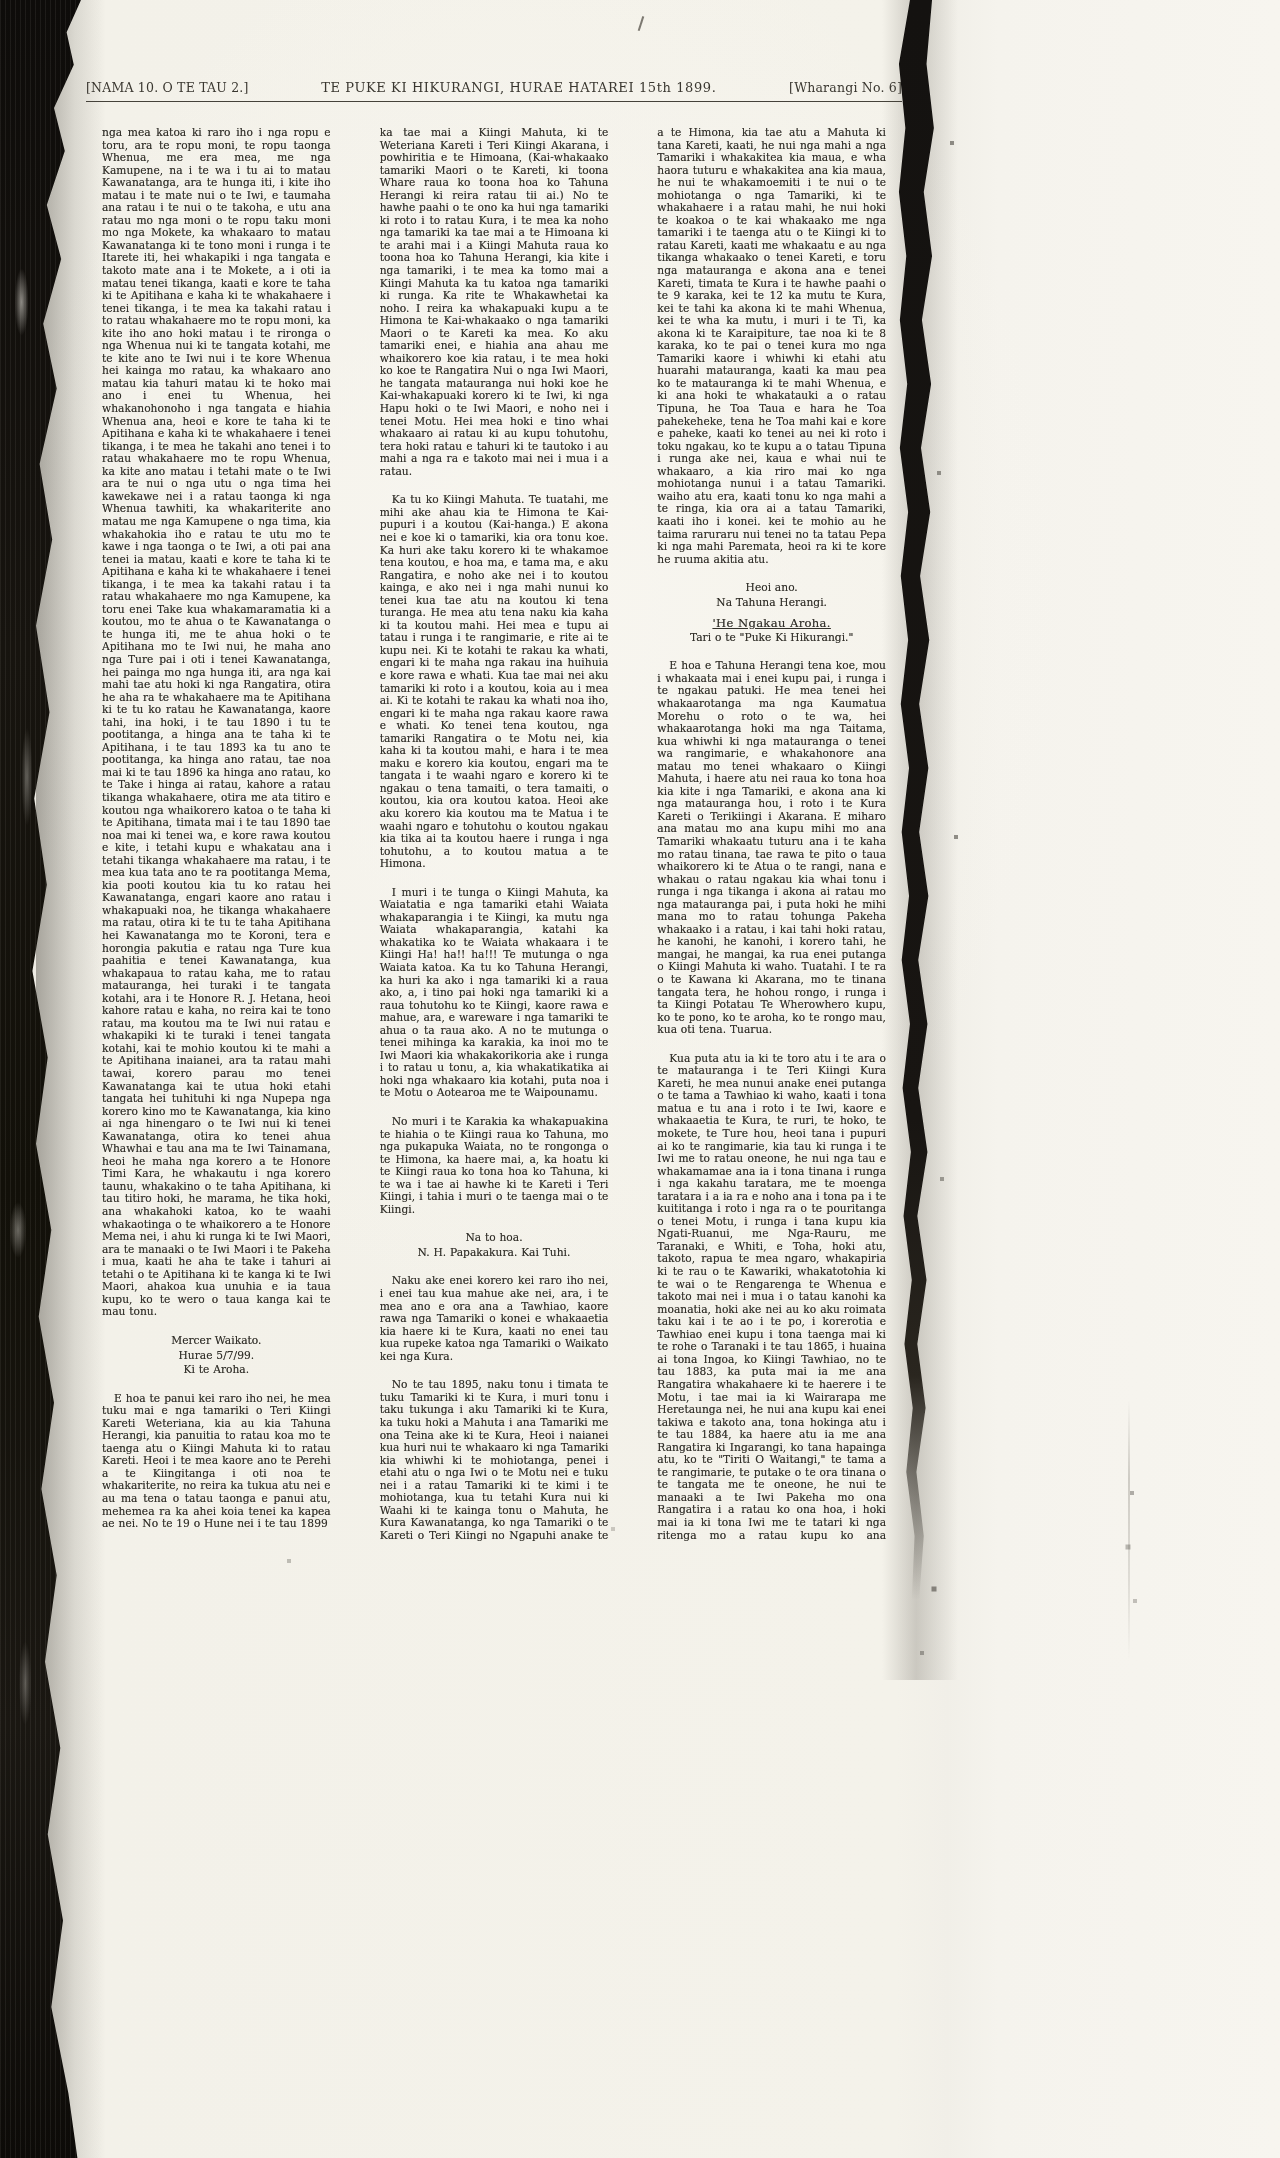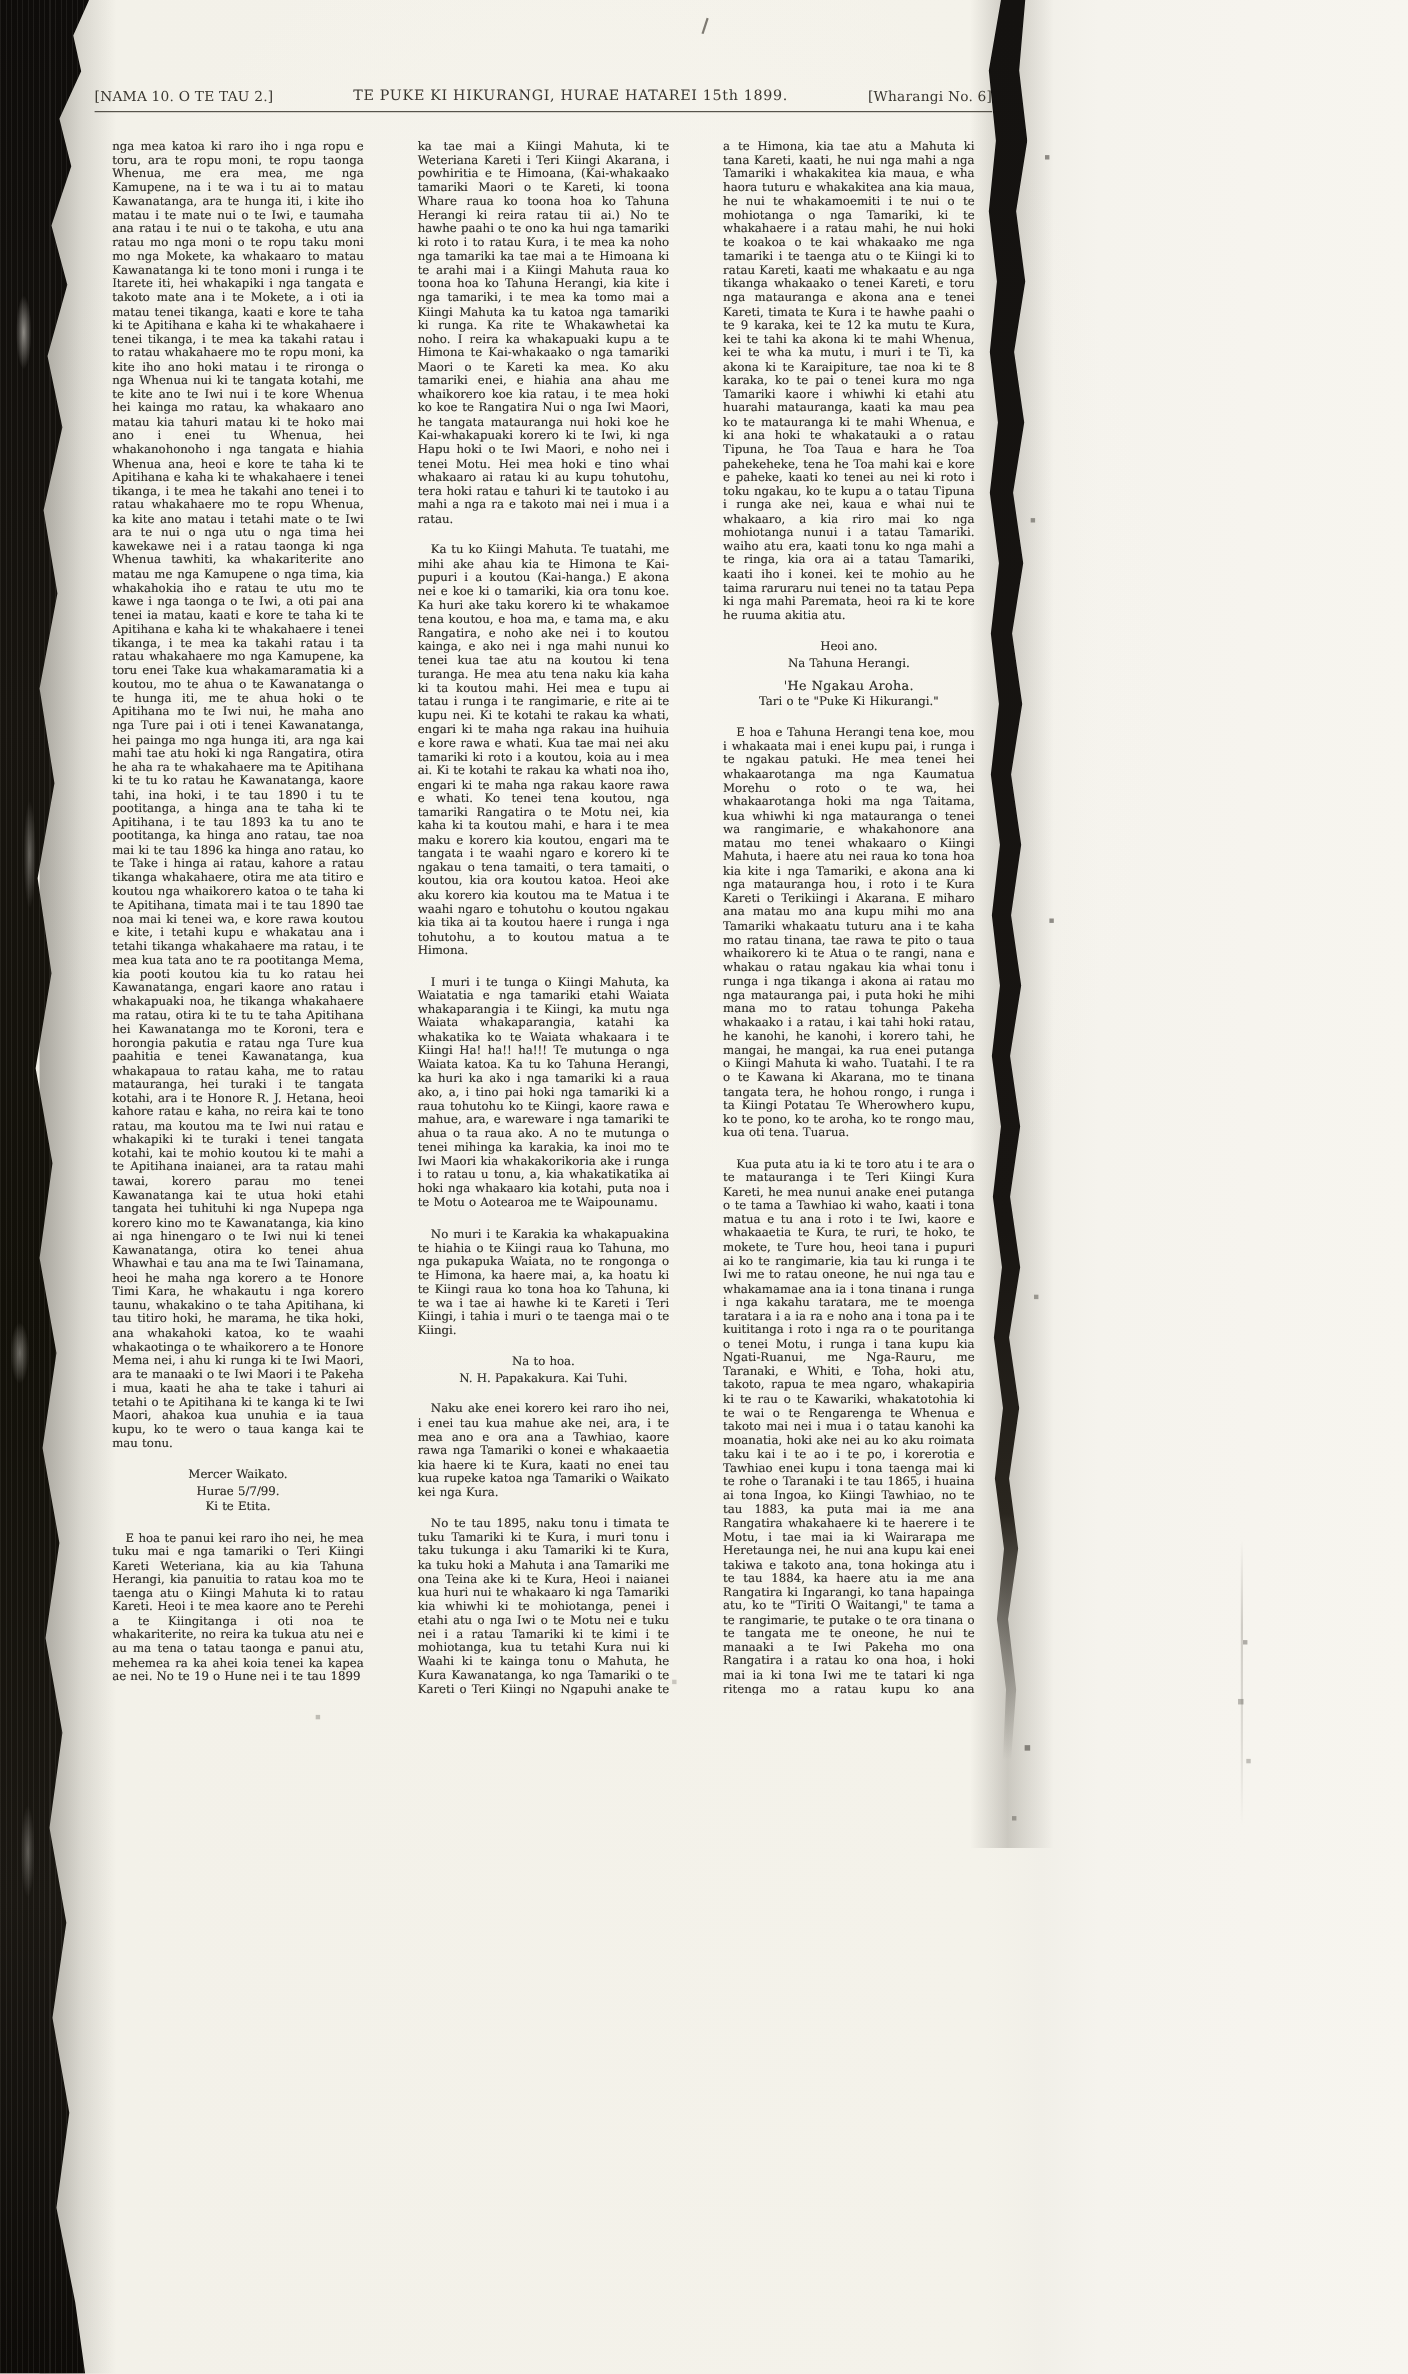--- a/index.html
+++ b/index.html
@@ -27,21 +27,21 @@
   
   .text-block { position:absolute; top:111px; left:86px; width:816px; height:1430px; display:flex; gap:17px; }
   .column {
     flex:1 1 0; text-align:justify; font-size:10.7px; line-height:12.55px;
     overflow:hidden; word-spacing:.4px; color:var(--ink);
     text-shadow:0 0 .35px rgba(51,49,43,.55);
   }
   .column p { margin:16px; }
   .column p.ind { text-indent:12px; }
   .column p.center { text-align:center; text-indent:0; margin:2px 0; }
-  .column p.heading { text-align:center; text-indent:0; margin:8px 0 2px; font-size:11.6px; letter-spacing:.3px; }
+  .column p.heading { text-align:center; text-indent:0; margin:8px 0 2px; font-size:11.6px; letter-spacing:.3px;text-decoration:underline; }
 
   
   .left-shade { position:absolute; top:0; left:36px; width:70px; height:2158px;
     background:linear-gradient(90deg, rgba(50,46,38,.38) 0%, rgba(50,46,38,.12) 55%, rgba(50,46,38,0) 100%); }
   .left-edge {
     position:absolute; top:0; left:0; width:90px; height:2158px;
     background:linear-gradient(180deg,#0e0c0a 0%,#17140f 30%,#121009 55%,#1a1712 80%,#0d0b08 100%);
     clip-path:polygon(0 0, 90% 0, 74% 1.5%, 82% 3%, 60% 5%, 72% 7%, 52% 9.5%, 68% 12%, 48% 15%, 63% 18%, 44% 21.5%, 58% 25%, 40% 29%, 55% 33%, 38% 37%, 52% 41%, 36% 45%, 53% 49%, 40% 53%, 57% 57%, 43% 61%, 60% 65%, 46% 69%, 63% 73%, 50% 77%, 67% 81%, 53% 85%, 70% 89%, 57% 93%, 76% 97%, 86% 100%, 0 100%);
   }
   .left-edge::before { content:""; position:absolute; inset:0; background:
@@ -95,21 +95,21 @@
   <span class="mid">TE PUKE KI HIKURANGI, HURAE HATAREI 15th 1899.</span>
   <span>[Wharangi No. 6]</span>
 </header>
 <div class="rule"></div>
 
 <main class="text-block">
   <div class="column">
       <p class="">nga mea katoa ki raro iho i nga ropu e toru, ara te ropu moni, te ropu taonga Whenua, me era mea, me nga Kamupene, na i te wa i tu ai to matau Kawanatanga, ara te hunga iti, i kite iho matau i te mate nui o te Iwi, e taumaha ana ratau i te nui o te takoha, e utu ana ratau mo nga moni o te ropu taku moni mo nga Mokete, ka whakaaro to matau Kawanatanga ki te tono moni i runga i te Itarete iti, hei whakapiki i nga tangata e takoto mate ana i te Mokete, a i oti ia matau tenei tikanga, kaati e kore te taha ki te Apitihana e kaha ki te whakahaere i tenei tikanga, i te mea ka takahi ratau i to ratau whakahaere mo te ropu moni, ka kite iho ano hoki matau i te rironga o nga Whenua nui ki te tangata kotahi, me te kite ano te Iwi nui i te kore Whenua hei kainga mo ratau, ka whakaaro ano matau kia tahuri matau ki te hoko mai ano i enei tu Whenua, hei whakanohonoho i nga tangata e hiahia Whenua ana, heoi e kore te taha ki te Apitihana e kaha ki te whakahaere i tenei tikanga, i te mea he takahi ano tenei i to ratau whakahaere mo te ropu Whenua, ka kite ano matau i tetahi mate o te Iwi ara te nui o nga utu o nga tima hei kawekawe nei i a ratau taonga ki nga Whenua tawhiti, ka whakariterite ano matau me nga Kamupene o nga tima, kia whakahokia iho e ratau te utu mo te kawe i nga taonga o te Iwi, a oti pai ana tenei ia matau, kaati e kore te taha ki te Apitihana e kaha ki te whakahaere i tenei tikanga, i te mea ka takahi ratau i ta ratau whakahaere mo nga Kamupene, ka toru enei Take kua whakamaramatia ki a koutou, mo te ahua o te Kawanatanga o te hunga iti, me te ahua hoki o te Apitihana mo te Iwi nui, he maha ano nga Ture pai i oti i tenei Kawanatanga, hei painga mo nga hunga iti, ara nga kai mahi tae atu hoki ki nga Rangatira, otira he aha ra te whakahaere ma te Apitihana ki te tu ko ratau he Kawanatanga, kaore tahi, ina hoki, i te tau 1890 i tu te pootitanga, a hinga ana te taha ki te Apitihana, i te tau 1893 ka tu ano te pootitanga, ka hinga ano ratau, tae noa mai ki te tau 1896 ka hinga ano ratau, ko te Take i hinga ai ratau, kahore a ratau tikanga whakahaere, otira me ata titiro e koutou nga whaikorero katoa o te taha ki te Apitihana, timata mai i te tau 1890 tae noa mai ki tenei wa, e kore rawa koutou e kite, i tetahi kupu e whakatau ana i tetahi tikanga whakahaere ma ratau, i te mea kua tata ano te ra pootitanga Mema, kia pooti koutou kia tu ko ratau hei Kawanatanga, engari kaore ano ratau i whakapuaki noa, he tikanga whakahaere ma ratau, otira ki te tu te taha Apitihana hei Kawanatanga mo te Koroni, tera e horongia pakutia e ratau nga Ture kua paahitia e tenei Kawanatanga, kua whakapaua to ratau kaha, me to ratau matauranga, hei turaki i te tangata kotahi, ara i te Honore R. J. Hetana, heoi kahore ratau e kaha, no reira kai te tono ratau, ma koutou ma te Iwi nui ratau e whakapiki ki te turaki i tenei tangata kotahi, kai te mohio koutou ki te mahi a te Apitihana inaianei, ara ta ratau mahi tawai, korero parau mo tenei Kawanatanga kai te utua hoki etahi tangata hei tuhituhi ki nga Nupepa nga korero kino mo te Kawanatanga, kia kino ai nga hinengaro o te Iwi nui ki tenei Kawanatanga, otira ko tenei ahua Whawhai e tau ana ma te Iwi Tainamana, heoi he maha nga korero a te Honore Timi Kara, he whakautu i nga korero taunu, whakakino o te taha Apitihana, ki tau titiro hoki, he marama, he tika hoki, ana whakahoki katoa, ko te waahi whakaotinga o te whaikorero a te Honore Mema nei, i ahu ki runga ki te Iwi Maori, ara te manaaki o te Iwi Maori i te Pakeha i mua, kaati he aha te take i tahuri ai tetahi o te Apitihana ki te kanga ki te Iwi Maori, ahakoa kua unuhia e ia taua kupu, ko te wero o taua kanga kai te mau tonu.</p>
       <p class="center">Mercer Waikato.</p>
       <p class="center">Hurae 5/7/99.</p>
-      <p class="center">Ki te Etita.</p>
+      <p class="center">Ki te Aroha.</p>
       <p class=" ind">E hoa te panui kei raro iho nei, he mea tuku mai e nga tamariki o Teri Kiingi Kareti Weteriana, kia au kia Tahuna Herangi, kia panuitia to ratau koa mo te taenga atu o Kiingi Mahuta ki to ratau Kareti. Heoi i te mea kaore ano te Perehi a te Kiingitanga i oti noa te whakariterite, no reira ka tukua atu nei e au ma tena o tatau taonga e panui atu, mehemea ra ka ahei koia tenei ka kapea ae nei. No te 19 o Hune nei i te tau 1899</p>
     </div>
   <div class="column">
       <p class="">ka tae mai a Kiingi Mahuta, ki te Weteriana Kareti i Teri Kiingi Akarana, i powhiritia e te Himoana, (Kai-whakaako tamariki Maori o te Kareti, ki toona Whare raua ko toona hoa ko Tahuna Herangi ki reira ratau tii ai.) No te hawhe paahi o te ono ka hui nga tamariki ki roto i to ratau Kura, i te mea ka noho nga tamariki ka tae mai a te Himoana ki te arahi mai i a Kiingi Mahuta raua ko toona hoa ko Tahuna Herangi, kia kite i nga tamariki, i te mea ka tomo mai a Kiingi Mahuta ka tu katoa nga tamariki ki runga. Ka rite te Whakawhetai ka noho. I reira ka whakapuaki kupu a te Himona te Kai-whakaako o nga tamariki Maori o te Kareti ka mea. Ko aku tamariki enei, e hiahia ana ahau me whaikorero koe kia ratau, i te mea hoki ko koe te Rangatira Nui o nga Iwi Maori, he tangata matauranga nui hoki koe he Kai-whakapuaki korero ki te Iwi, ki nga Hapu hoki o te Iwi Maori, e noho nei i tenei Motu. Hei mea hoki e tino whai whakaaro ai ratau ki au kupu tohutohu, tera hoki ratau e tahuri ki te tautoko i au mahi a nga ra e takoto mai nei i mua i a ratau.</p>
       <p class=" ind">Ka tu ko Kiingi Mahuta. Te tuatahi, me mihi ake ahau kia te Himona te Kai-pupuri i a koutou (Kai-hanga.) E akona nei e koe ki o tamariki, kia ora tonu koe. Ka huri ake taku korero ki te whakamoe tena koutou, e hoa ma, e tama ma, e aku Rangatira, e noho ake nei i to koutou kainga, e ako nei i nga mahi nunui ko tenei kua tae atu na koutou ki tena turanga. He mea atu tena naku kia kaha ki ta koutou mahi. Hei mea e tupu ai tatau i runga i te rangimarie, e rite ai te kupu nei. Ki te kotahi te rakau ka whati, engari ki te maha nga rakau ina huihuia e kore rawa e whati. Kua tae mai nei aku tamariki ki roto i a koutou, koia au i mea ai. Ki te kotahi te rakau ka whati noa iho, engari ki te maha nga rakau kaore rawa e whati. Ko tenei tena koutou, nga tamariki Rangatira o te Motu nei, kia kaha ki ta koutou mahi, e hara i te mea maku e korero kia koutou, engari ma te tangata i te waahi ngaro e korero ki te ngakau o tena tamaiti, o tera tamaiti, o koutou, kia ora koutou katoa. Heoi ake aku korero kia koutou ma te Matua i te waahi ngaro e tohutohu o koutou ngakau kia tika ai ta koutou haere i runga i nga tohutohu, a to koutou matua a te Himona.</p>
       <p class=" ind">I muri i te tunga o Kiingi Mahuta, ka Waiatatia e nga tamariki etahi Waiata whakaparangia i te Kiingi, ka mutu nga Waiata whakaparangia, katahi ka whakatika ko te Waiata whakaara i te Kiingi Ha! ha!! ha!!! Te mutunga o nga Waiata katoa. Ka tu ko Tahuna Herangi, ka huri ka ako i nga tamariki ki a raua ako, a, i tino pai hoki nga tamariki ki a raua tohutohu ko te Kiingi, kaore rawa e mahue, ara, e wareware i nga tamariki te ahua o ta raua ako. A no te mutunga o tenei mihinga ka karakia, ka inoi mo te Iwi Maori kia whakakorikoria ake i runga i to ratau u tonu, a, kia whakatikatika ai hoki nga whakaaro kia kotahi, puta noa i te Motu o Aotearoa me te Waipounamu.</p>
       <p class=" ind">No muri i te Karakia ka whakapuakina te hiahia o te Kiingi raua ko Tahuna, mo nga pukapuka Waiata, no te rongonga o te Himona, ka haere mai, a, ka hoatu ki te Kiingi raua ko tona hoa ko Tahuna, ki te wa i tae ai hawhe ki te Kareti i Teri Kiingi, i tahia i muri o te taenga mai o te Kiingi.</p>
       <p class="center">Na to hoa.</p>
       <p class="center">N. H. Papakakura. Kai Tuhi.</p>
       <p class=" ind">Naku ake enei korero kei raro iho nei, i enei tau kua mahue ake nei, ara, i te mea ano e ora ana a Tawhiao, kaore rawa nga Tamariki o konei e whakaaetia kia haere ki te Kura, kaati no enei tau kua rupeke katoa nga Tamariki o Waikato kei nga Kura.</p>

